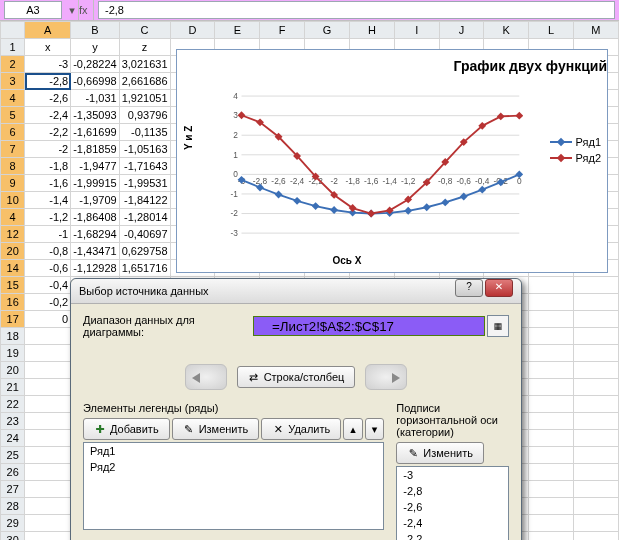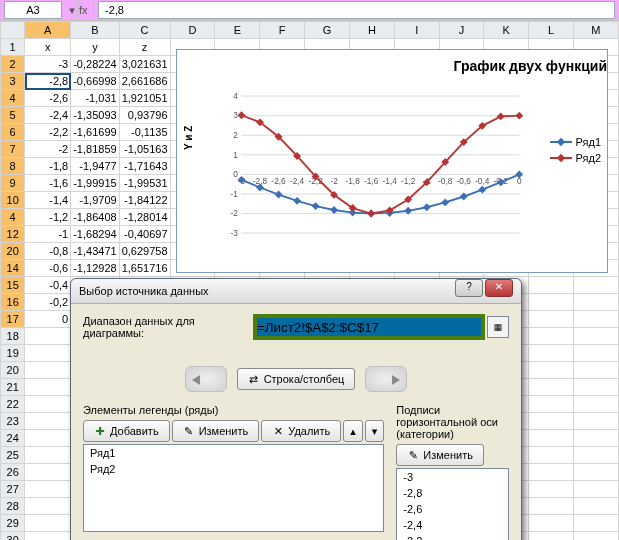--- a/index.html
+++ b/index.html
@@ -27,21 +27,21 @@
 .lg.blue .mk{border-color:#3b6fb6}.lg.blue .mk::after{background:#3b6fb6}
 .lg.red .mk{border-color:#b83333}.lg.red .mk::after{background:#b83333}
 .dlg{position:absolute;left:70px;top:278px;width:450px;border:1px solid #5a6a7a;background:#ece9d8;box-shadow:3px 3px 6px rgba(0,0,0,.5);font-size:11px;border-radius:6px}
 .dlg-title{background:linear-gradient(#f7f7f7,#dcdcdc);border-bottom:1px solid #b0b0b0;height:24px;line-height:24px;padding:0 8px;display:flex;justify-content:space-between;align-items:flex-start;border-radius:6px 6px 0 0}
 .dlg-title .winbtns{display:flex;gap:2px}
 .winbtn{width:26px;height:16px;border:1px solid #777;border-radius:3px;background:linear-gradient(#eee,#ccc);text-align:center;line-height:13px;font-size:10px}
 .winbtn.close{background:linear-gradient(#e07a7a,#b83333);color:#fff;border-color:#873030}
 .dlg-body{padding:10px 12px}
 .row-f{display:flex;align-items:center;margin-bottom:26px}
 .row-f label{width:170px}
-.row-f input{flex:1;border:4px solid #4d7c0f;height:18px;padding:0 0;background:#0369a1}
+.row-f input{flex:1;border:1px solid #4d7c0f;height:18px;padding:0 18px;background:#8b5cf6}
 .refbtn{width:20px;height:20px;border:1px solid #7a8a99;margin-left:2px;background:#f4f4f4;font-size:9px;display:flex;align-items:center;justify-content:center}
 .midrow{display:flex;align-items:center;justify-content:center;gap:10px;margin:6px 0 12px}
 .arrow{width:40px;height:24px;background:radial-gradient(#f0f0f0,#d0d0d0);border:1px solid #c0c0c0;border-radius:6px;position:relative}
 .arrow::after{content:"";position:absolute;top:8px;width:0;height:0;border-top:5px solid transparent;border-bottom:5px solid transparent}
 .arrow.r::after{right:6px;border-left:8px solid #8a8a8a}
 .arrow.l::after{left:6px;border-right:8px solid #8a8a8a}
 .btn{border:1px solid #8a8a8a;background:linear-gradient(#fdfdfd,#e4e4e4);height:22px;padding:0 10px;border-radius:3px;display:inline-flex;align-items:center;gap:4px;font-size:11px}
 .btn .ic{width:12px;height:12px;display:inline-block}
 .cols{display:flex;gap:12px}
 .col{flex:1}
@@ -657,20 +657,21 @@
   <div class="legend">
     <div class="lg blue">
           <span class="mk"></span>
           <span>Ряд1</span>
         </div>
     <div class="lg red">
           <span class="mk"></span>
           <span>Ряд2</span>
         </div>
   </div>
+  <div class="xlabel">Ось X</div>
 </div>
 </div>
 
 <div class="dlg">
   <div class="dlg-title">
     <span>Выбор источника данных</span>
     <div class="winbtns">
       <div class="winbtn">?</div>
       <div class="winbtn close">✕</div>
     </div>

